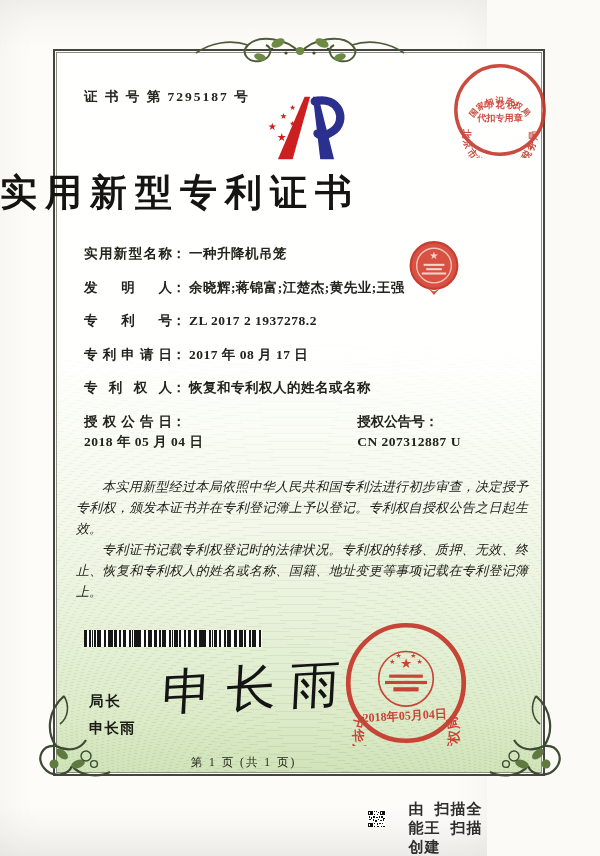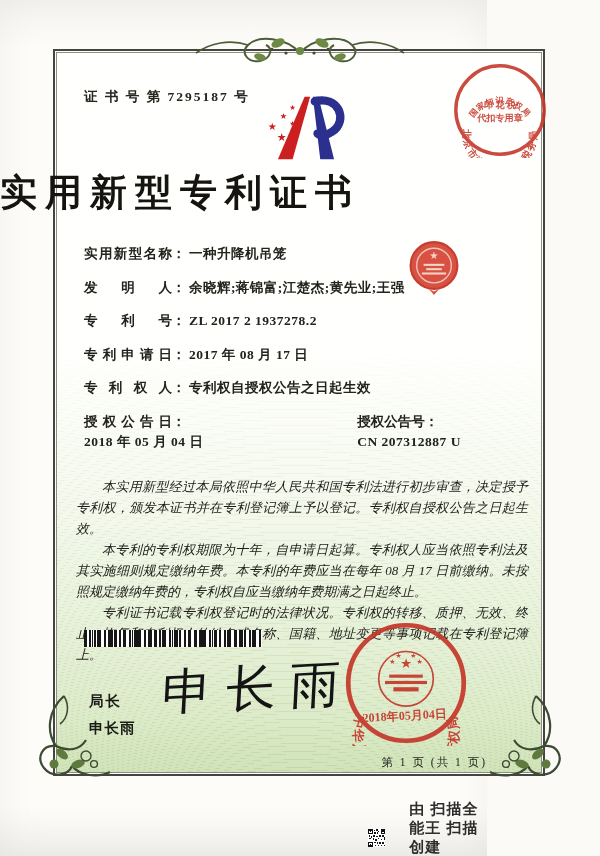--- a/index.html
+++ b/index.html
@@ -42,30 +42,30 @@
   
   .barcode{position:absolute;left:84px;top:630px;width:178px;height:17px;background-color:#fff;background-image:
      repeating-linear-gradient(90deg,#161616 0 2px,transparent 2px 5px),
      repeating-linear-gradient(90deg,#161616 0 1px,transparent 1px 8px),
      repeating-linear-gradient(90deg,#161616 0 3px,transparent 3px 13px);}
 
   .official-title{position:absolute;left:89px;top:692px;font-size:14.5px;font-weight:700;color:#1b1b16;letter-spacing:2px;text-align:center;}
   .official-name{position:absolute;left:89px;top:719px;font-size:14.5px;font-weight:700;color:#1b1b16;letter-spacing:1px;}
   .signature{position:absolute;left:162px;top:655px;font-size:50px;color:#141414;letter-spacing:14px;transform:rotate(-3deg) skewX(-6deg);font-weight:400;}
 
-  .page-footer{position:absolute;left:0;top:755px;width:100%;text-align:right;font-size:11.5px;color:#26261f;letter-spacing:2px;}
+  .page-footer{position:absolute;left:0;top:755px;width:100%;text-align:center;font-size:11.5px;color:#26261f;letter-spacing:2px;}
 
   
   .top-ornament{position:absolute;left:190px;top:29px;width:220px;height:44px;}
   .corner-ornament{position:absolute;width:86px;height:92px;}
   .corner-ornament.bl{left:34px;top:690px;}
   .corner-ornament.br{left:480px;top:690px;transform:scaleX(-1);}
 
   
-  .scan-footer{position:absolute;left:368px;top:800px;display:flex;align-items:flex-end;gap:24px;font-family:Liberation Sans, sans-serif;}
+  .scan-footer{position:absolute;left:368px;top:800px;display:flex;align-items:flex-start;gap:24px;font-family:Liberation Mono, monospace;}
   .scan-footer .txt{font-size:15px;font-weight:700;color:#2d2d2d;letter-spacing:1px;}
   .qr{width:38px;height:38px;}
 </style>
 </head>
 <body>
 
 <div id="page">
 
   <div class="cert-frame">
     <div class="guilloche"></div>
@@ -188,33 +188,32 @@
     <div class="frow">
       <span class="flabel">专利号</span><span class="colon">：</span>
       <span class="fvalue">ZL 2017 2 1937278.2</span>
     </div>
     <div class="frow">
       <span class="flabel">专利申请日</span><span class="colon">：</span>
       <span class="fvalue">2017 年 08 月 17 日</span>
     </div>
     <div class="frow">
       <span class="flabel">专利权人</span><span class="colon">：</span>
-      <span class="fvalue">专利权自授权公告之日起生效</span>
+      <span class="fvalue">恢复和专利权人的姓名或名称</span>
     </div>
     <div class="frow grant-row">
       <span><span class="flabel">授权公告日</span><span class="colon">：</span>
       <span class="fvalue">2018 年 05 月 04 日</span></span>
       <span class="grant-col2"><span>授权公告号</span><span class="colon">：</span>
       <span class="fvalue">CN 207312887 U</span></span>
     </div>
   </div>
 
   <div class="body-text">
     <p>本实用新型经过本局依照中华人民共和国专利法进行初步审查，决定授予专利权，颁发本证书并在专利登记簿上予以登记。专利权自授权公告之日起生效。</p>
-    <p>本专利的专利权期限为十年，自申请日起算。专利权人应当依照专利法及其实施细则规定缴纳年费。本专利的年费应当在每年 08 月 17 日前缴纳。未按照规定缴纳年费的，专利权自应当缴纳年费期满之日起终止。</p>
     <p>专利证书记载专利权登记时的法律状况。专利权的转移、质押、无效、终止、恢复和专利权人的姓名或名称、国籍、地址变更等事项记载在专利登记簿上。</p>
   </div>
 
   <div class="barcode"></div>
 
   <div class="official-title">局长</div>
   <div class="official-name">申长雨</div>
   <div class="signature">申长雨</div>
 
   <svg class="office-seal" viewBox="0 0 120 120">

